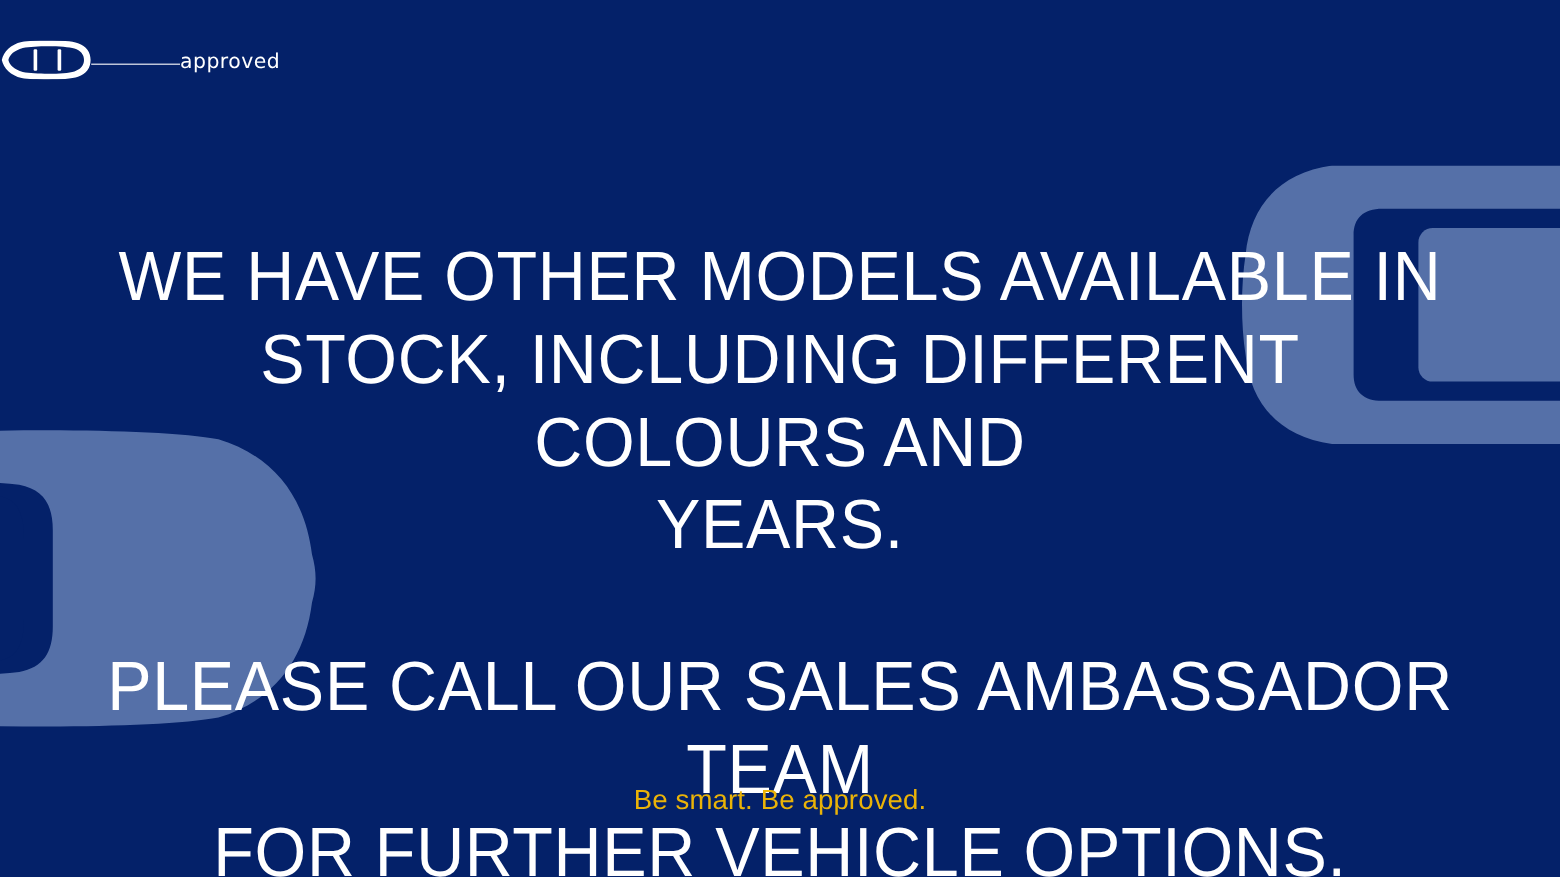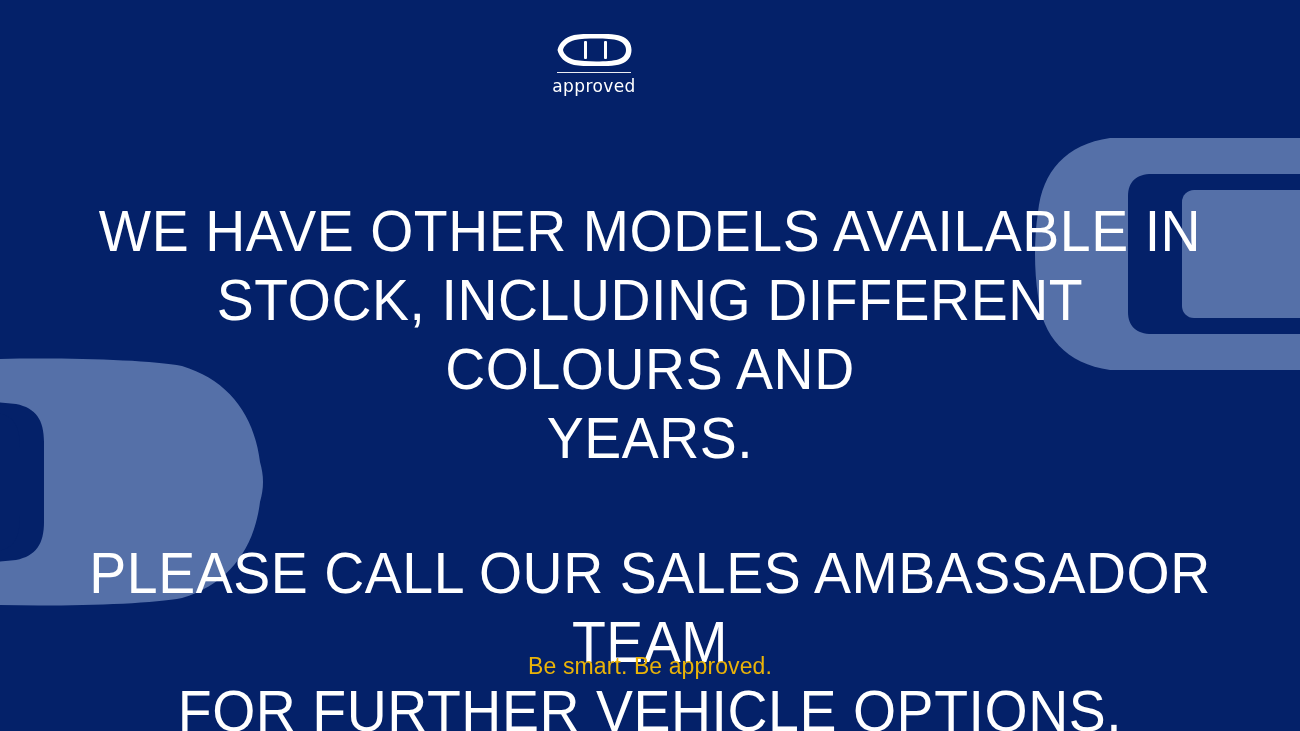--- a/index.html
+++ b/index.html
@@ -43,21 +43,21 @@
     height: 248px;
   }
 
   
   .logo-block {
     position: absolute;
     top: 34px;
     left: 0;
     width: 1188px;
     display: flex;
-    flex-direction: column;
+    flex-direction: row;
     align-items: center;
   }
   .logo-mark {
     width: 76px;
     height: 32px;
     display: block;
   }
   .logo-rule {
     width: 74px;
     height: 1px;

